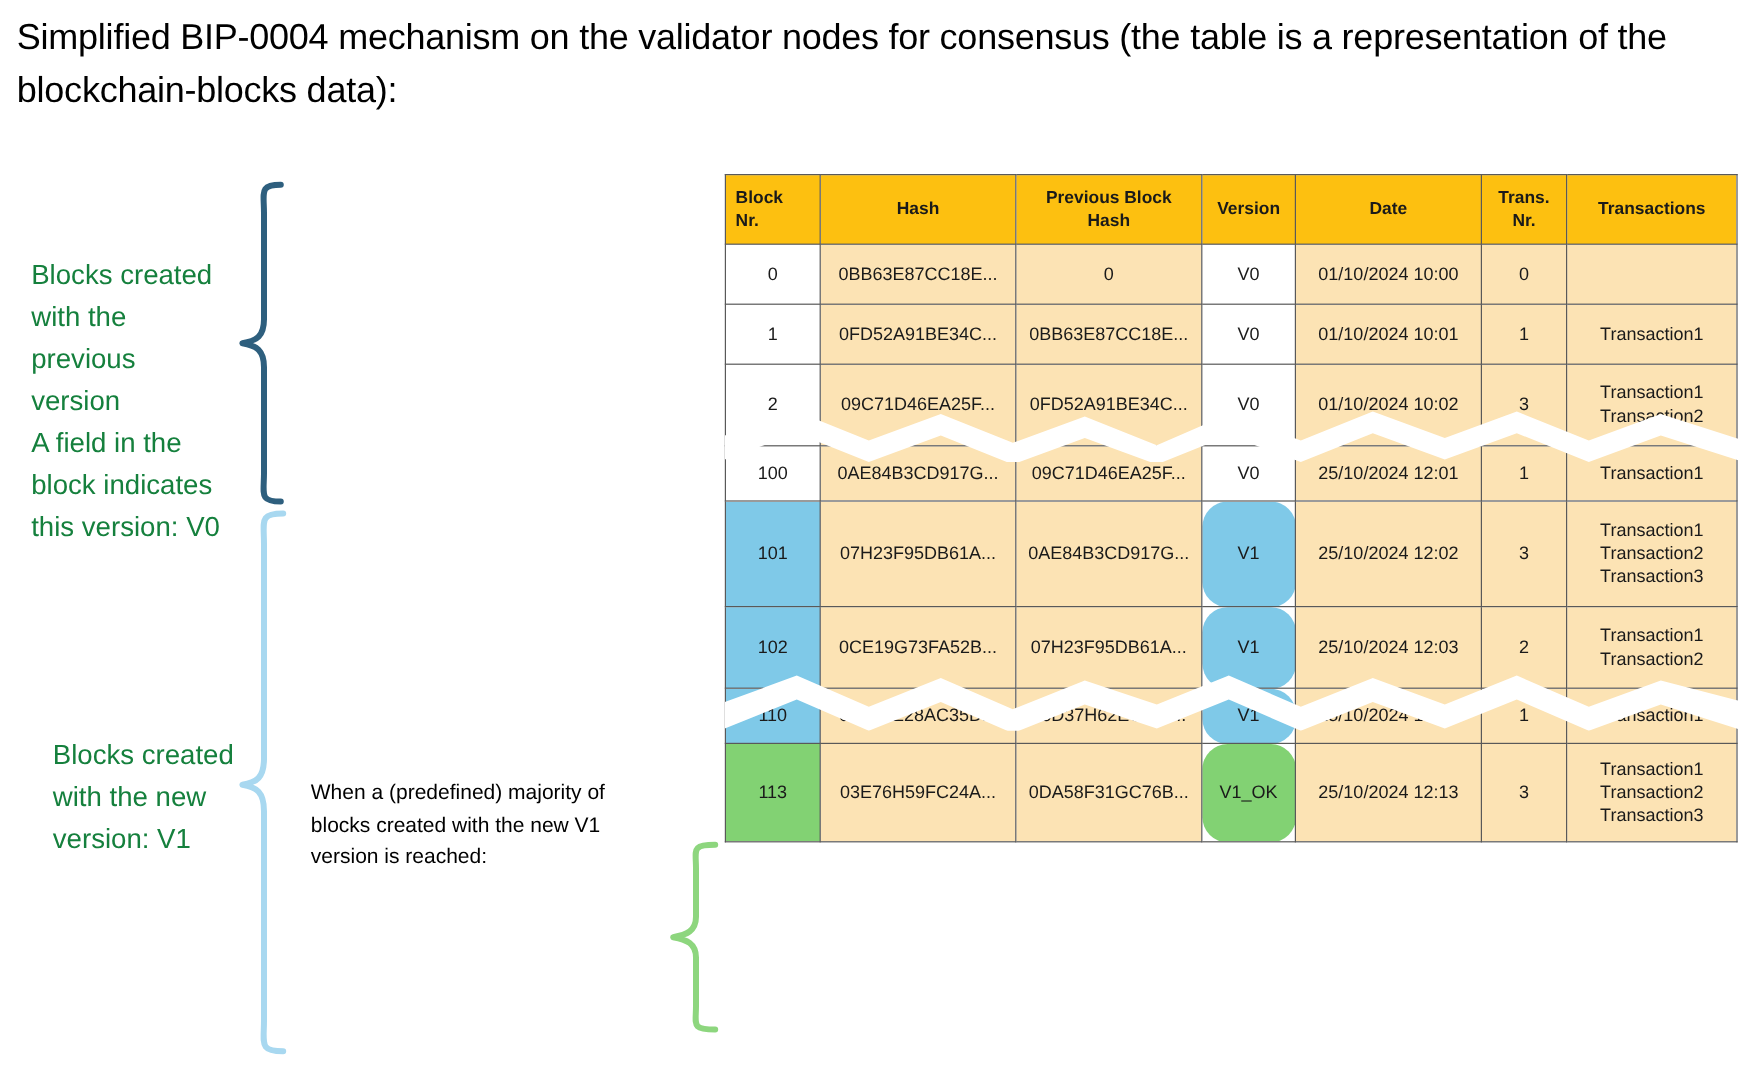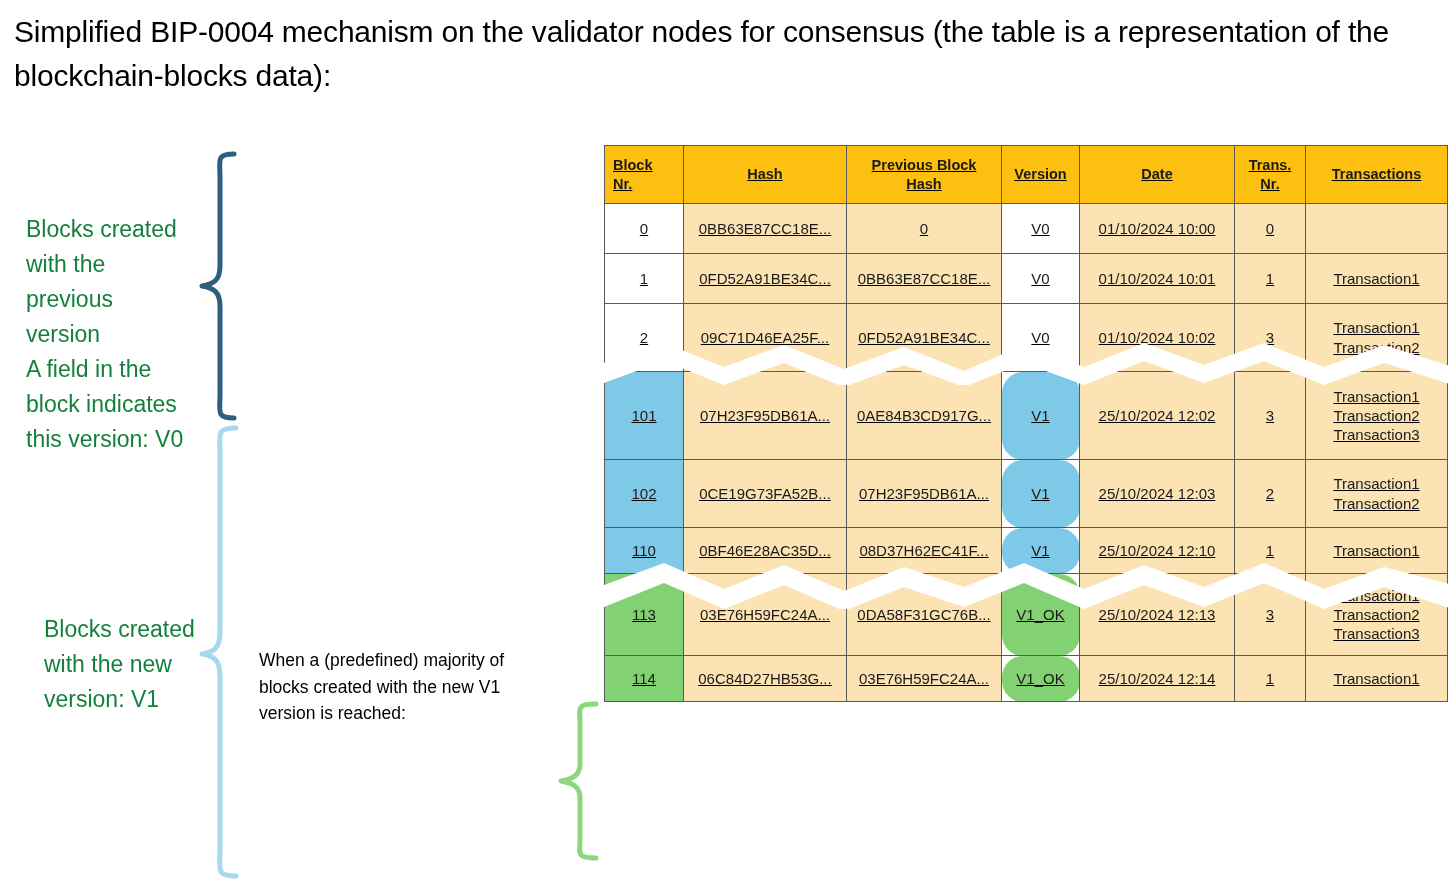--- a/index.html
+++ b/index.html
@@ -66,21 +66,20 @@
 
   
   .brace { position: absolute; }
 
   
   #table-wrap {
     position: absolute;
     left: 604px; top: 145px;
     width: 843px;
     height: 724px;
-    text-decoration: underline;
   }
   table.blocks {
     border-collapse: collapse;
     table-layout: fixed;
     width: 843px;
     font-size: 15px;
     color: #1a1a1a;
   }
   table.blocks th, table.blocks td {
     border: 1px solid #595959;
@@ -213,20 +212,29 @@
           <tr style="height: 68px;">
             <td class="c-blocknr">2</td>
             <td class="c-hash">09C71D46EA25F...</td>
             <td class="c-prevhash">0FD52A91BE34C...</td>
             <td class="c-version">V0</td>
             <td class="c-date">01/10/2024 10:02</td>
             <td class="c-trans">3</td>
             <td class="c-txs">Transaction1
 Transaction2</td>
           </tr>
+          <tr style="height: 46px;">
+            <td class="c-blocknr">100</td>
+            <td class="c-hash">0AE84B3CD917G...</td>
+            <td class="c-prevhash">09C71D46EA25F...</td>
+            <td class="c-version">V0</td>
+            <td class="c-date">25/10/2024 12:01</td>
+            <td class="c-trans">1</td>
+            <td class="c-txs">Transaction1</td>
+          </tr>
           <tr style="height: 88px;">
             <td class="c-blocknr fill-blue">101</td>
             <td class="c-hash">07H23F95DB61A...</td>
             <td class="c-prevhash">0AE84B3CD917G...</td>
             <td class="c-version fill-blue">V1</td>
             <td class="c-date">25/10/2024 12:02</td>
             <td class="c-trans">3</td>
             <td class="c-txs">Transaction1
 Transaction2
 Transaction3</td>
@@ -253,29 +261,20 @@
           <tr style="height: 82px;">
             <td class="c-blocknr fill-green">113</td>
             <td class="c-hash">03E76H59FC24A...</td>
             <td class="c-prevhash">0DA58F31GC76B...</td>
             <td class="c-version fill-green">V1_OK</td>
             <td class="c-date">25/10/2024 12:13</td>
             <td class="c-trans">3</td>
             <td class="c-txs">Transaction1
 Transaction2
 Transaction3</td>
-          </tr>
-          <tr style="height: 46px;">
-            <td class="c-blocknr fill-green">114</td>
-            <td class="c-hash">06C84D27HB53G...</td>
-            <td class="c-prevhash">03E76H59FC24A...</td>
-            <td class="c-version fill-green">V1_OK</td>
-            <td class="c-date">25/10/2024 12:14</td>
-            <td class="c-trans">1</td>
-            <td class="c-txs">Transaction1</td>
           </tr>
         </tbody>
     </table>
 
     <svg class="zigzag" id="zig1" viewBox="0 0 849 48" preserveAspectRatio="none">
       <polygon fill="#ffffff" points="0,26 60,6 120,30 180,8 240,32 300,10 360,34 420,8 480,30 540,6 600,28 660,6 720,30 780,8 849,30
                 849,48 780,26 720,48 660,24 600,46 540,24 480,48 420,26 360,50 300,28 240,50 180,26 120,48 60,24 0,46"></polygon>
     </svg>
     <svg class="zigzag" id="zig2" viewBox="0 0 849 52" preserveAspectRatio="none">
       <polygon fill="#ffffff" points="0,28 60,6 120,32 180,8 240,34 300,10 360,30 420,6 480,32 540,8 600,30 660,6 720,32 780,10 849,28

